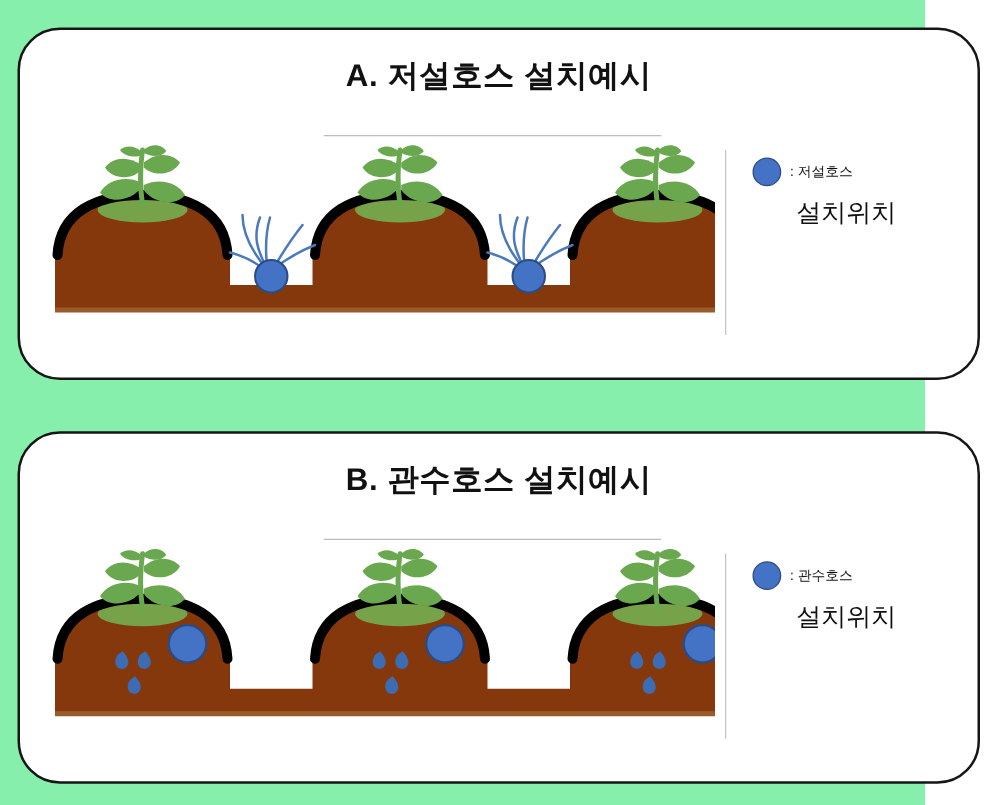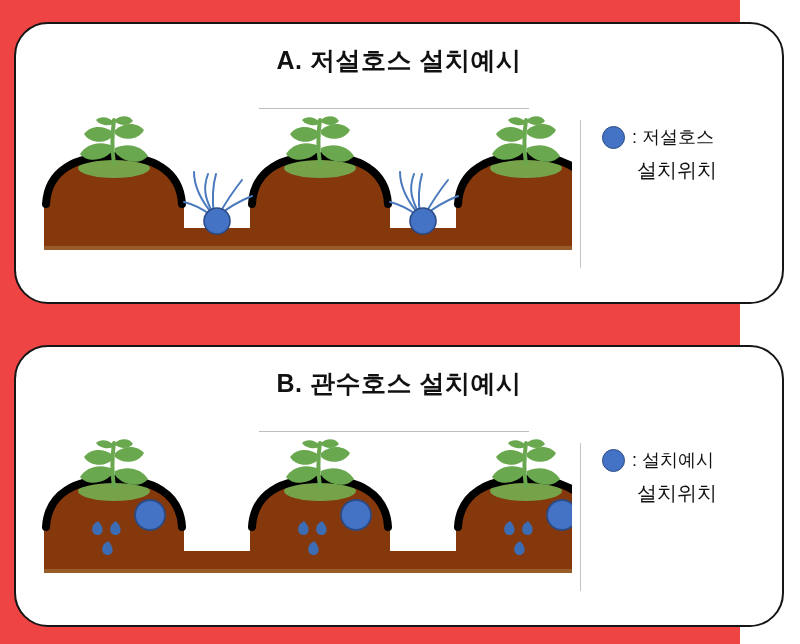--- a/index.html
+++ b/index.html
@@ -12,21 +12,21 @@
     width: 800px;
     height: 644px;
     overflow: hidden;
     font-family: "Liberation Sans", "DejaVu Sans", sans-serif;
     color: #111111;
   }
   #figure {
     position: relative;
     width: 740px;
     height: 644px;
-    background: #ef4444;
+    background: #86efac;
   }
   .panel {
     position: absolute;
     left: 14px;
     width: 770px;
     box-sizing: border-box;
     background: #ffffff;
     border: 2.5px solid #161616;
     border-radius: 34px;
   }
@@ -75,21 +75,21 @@
   }
   .legend-swatch {
     width: 21px;
     height: 21px;
     border-radius: 50%;
     background: #4472c4;
     border: 1.5px solid #2b4b86;
     flex: 0 0 auto;
   }
   .legend-text {
-    font-size: 18px;
+    font-size: 11px;
     color: #111111;
     white-space: pre;
   }
   .legend-line2 {
     font-size: 20px;
     color: #111111;
     margin-left: 35px;
     margin-top: 5px;
     white-space: pre;
   }
@@ -207,21 +207,21 @@
   <div class="panel" id="panel-b">
 
     <div class="panel-title">B. 관수호스 설치예시</div>
 
     <div class="title-rule"></div>
     <div class="legend-rule"></div>
 
     <div class="legend">
       <div class="legend-row">
         <span class="legend-swatch"></span>
-        <span class="legend-text">: 설치예시</span>
+        <span class="legend-text">: 관수호스</span>
       </div>
       <div class="legend-line2">설치위치</div>
     </div>
 
     <div class="scene">
       <svg width="536" height="170" viewBox="0 0 536 170" xmlns="http://www.w3.org/2000/svg">
 
         <path fill="#85380c" d="M 8,132
                  L 8,90
                  C 8,56 38,38 78,38

